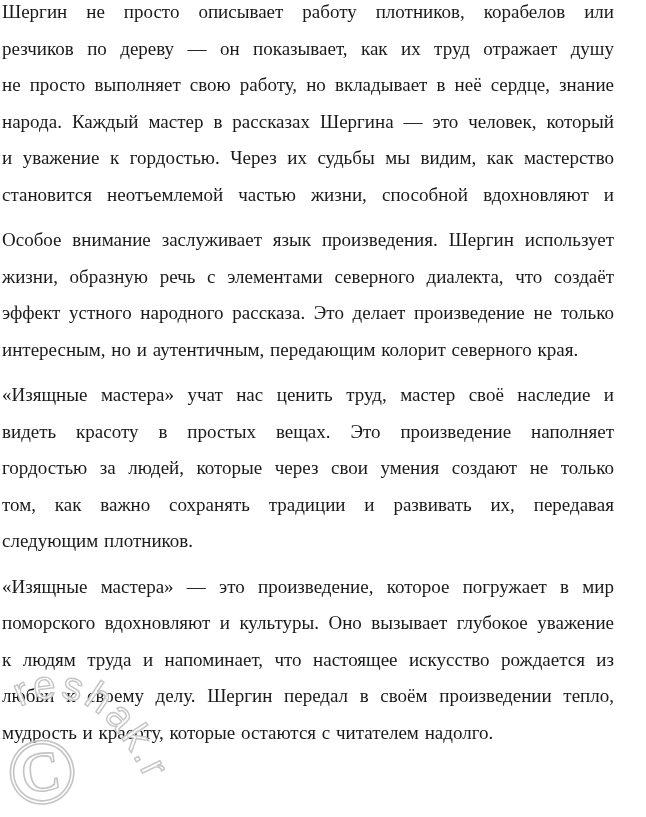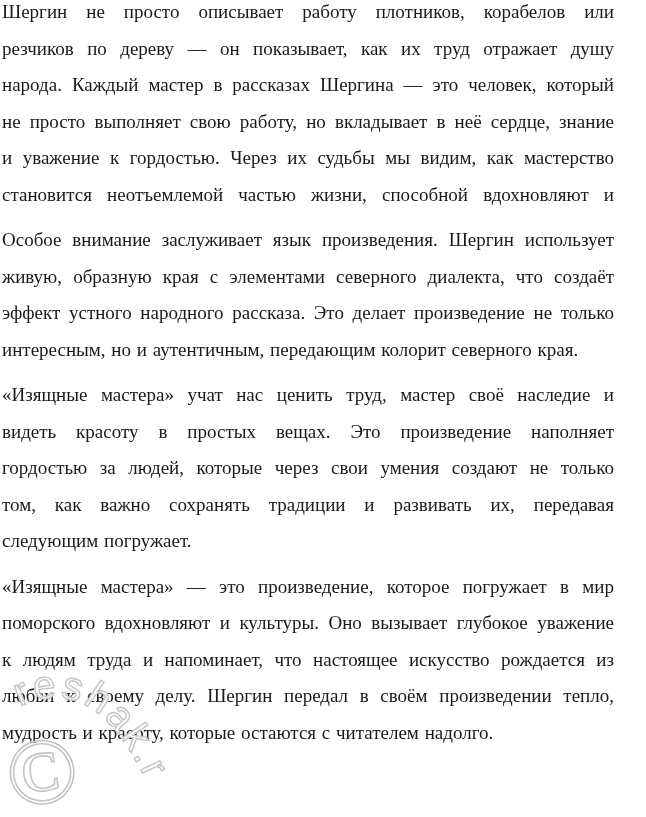--- a/index.html
+++ b/index.html
@@ -64,37 +64,37 @@
 </style>
 </head>
 <body>
 
 <div class="page">
 
   <div class="content" id="content">
       <div class="para">
         <div class="line">Шергин не просто описывает работу плотников, корабелов или</div>
         <div class="line">резчиков по дереву — он показывает, как их труд отражает душу</div>
+        <div class="line">не просто выполняет свою работу, но вкладывает в неё сердце, знание</div>
         <div class="line">народа. Каждый мастер в рассказах Шергина — это человек, который</div>
-        <div class="line">не просто выполняет свою работу, но вкладывает в неё сердце, знание</div>
         <div class="line">и уважение к гордостью. Через их судьбы мы видим, как мастерство</div>
         <div class="line">становится неотъемлемой частью жизни, способной вдохновляют и</div>
       </div>
       <div class="para">
         <div class="line">Особое внимание заслуживает язык произведения. Шергин использует</div>
-        <div class="line">живую, образную края с элементами северного диалекта, что создаёт</div>
+        <div class="line">жизни, образную речь с элементами северного диалекта, что создаёт</div>
         <div class="line">эффект устного народного рассказа. Это делает произведение не только</div>
         <div class="line last">интересным, но и аутентичным, передающим колорит северного края.</div>
       </div>
       <div class="para">
         <div class="line">«Изящные мастера» учат нас ценить труд, мастер своё наследие и</div>
         <div class="line">видеть красоту в простых вещах. Это произведение наполняет</div>
         <div class="line">гордостью за людей, которые через свои умения создают не только</div>
         <div class="line">том, как важно сохранять традиции и развивать их, передавая</div>
-        <div class="line last">следующим погружает.</div>
+        <div class="line last">следующим плотников.</div>
       </div>
       <div class="para">
         <div class="line">«Изящные мастера» — это произведение, которое погружает в мир</div>
         <div class="line">поморского вдохновляют и культуры. Оно вызывает глубокое уважение</div>
         <div class="line">к людям труда и напоминает, что настоящее искусство рождается из</div>
         <div class="line">любви к своему делу. Шергин передал в своём произведении тепло,</div>
         <div class="line last">мудрость и красоту, которые остаются с читателем надолго.</div>
       </div>
     </div>
 

